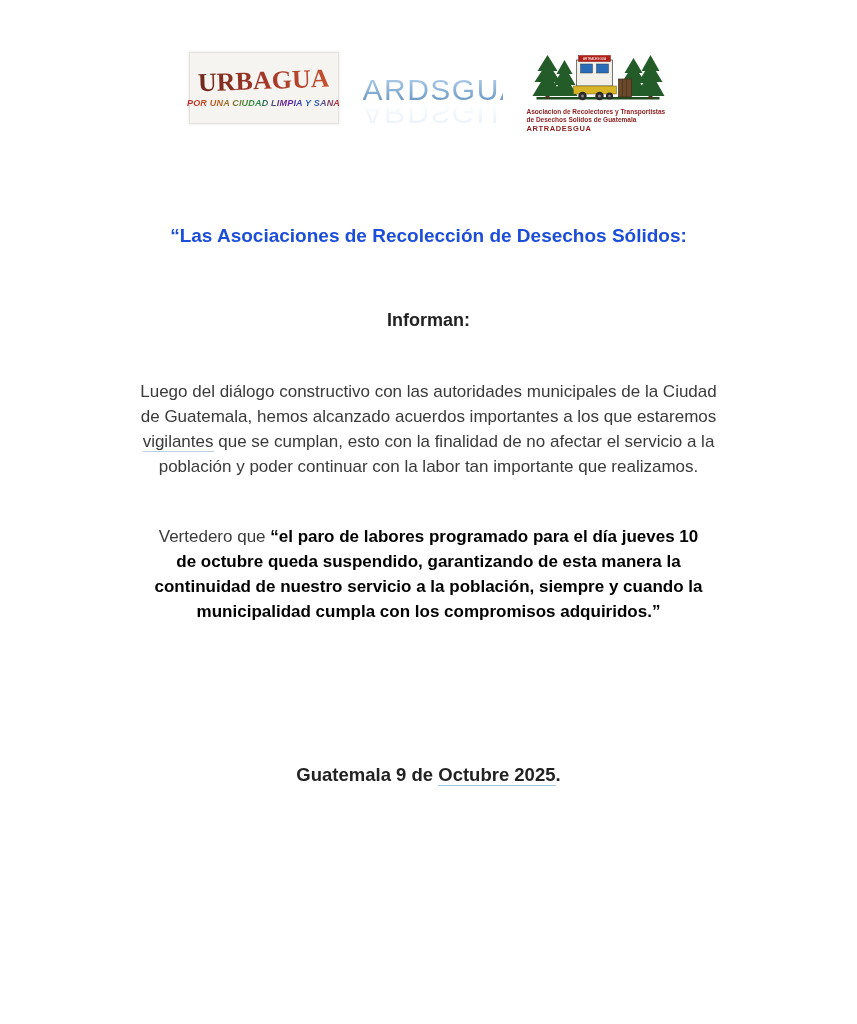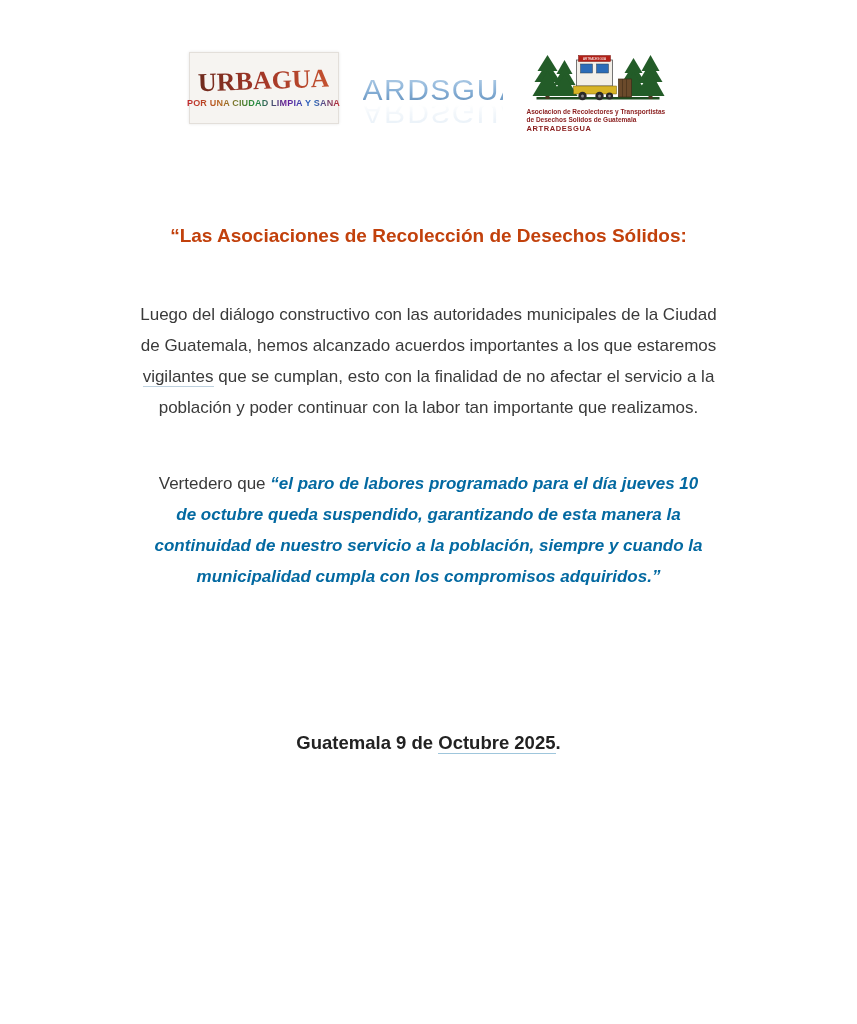--- a/index.html
+++ b/index.html
@@ -38,20 +38,21 @@
     transform: rotate(-2deg);
     letter-spacing: 0px;
   }
   .urbagua-tagline {
     margin-top: 4px;
     font-size: 9px;
     font-weight: bold;
     letter-spacing: 0.2px;
     color: #b03a2e;
     white-space: nowrap;
+    font-style: italic;
   }
   @supports ((-webkit-background-clip: text) or (background-clip: text)) {
     .urbagua-name {
       background: linear-gradient(90deg, #6e2a1d 0%, #a03527 45%, #c4512f 100%);
       -webkit-background-clip: text; background-clip: text;
       color: transparent;
     }
     .urbagua-tagline {
       background: linear-gradient(90deg, #c0272d 0%, #b5651d 22%, #1e8e3e 45%, #6a1b9a 65%, #1565c0 82%, #c0272d 100%);
       -webkit-background-clip: text; background-clip: text;
@@ -104,38 +105,38 @@
     letter-spacing: 0.6px;
   }
 
   
   .content { width: 585px; margin: 0 auto; text-align: center; }
   .title {
     margin: 88px 0 0 0;
     font-size: 19px;
     line-height: 30px;
     font-weight: bold;
-    color: #c2410c;
+    color: #1d4ed8;
   }
   .tline { display: block; }
   .subheading {
     margin: 58px 0 0 0;
     font-size: 18px;
     line-height: 22px;
     font-weight: bold;
     color: #222222;
   }
   .para {
     margin: 48px 0 0 0;
     font-size: 17px;
-    line-height: 31px;
+    line-height: 25px;
     color: #3a3a3a;
   }
   .para2 { margin-top: 45px; width: 560px; margin-left: auto; margin-right: auto; }
-  .para2 strong { color: #0369a1; font-style: italic; }
+  .para2 strong { color: #000000; }
   .para3 { margin-top: 45px; }
   .dateline {
     margin: 140px 0 0 0;
     font-size: 18.5px;
     font-weight: bold;
     color: #222222;
   }
   .u-red  { border-bottom: 2px solid #cf8a7a; padding-bottom: 0px; }
   .u-blue { border-bottom: 1.5px solid #bcd0de; }
   .u-blue2{ border-bottom: 1.5px solid #9fc6dc; }
@@ -211,20 +212,21 @@
     </div>
 
   </header>
 
   <main class="content">
 
     <h1 class="title">
       <span class="tline">“Las Asociaciones de Recolección de Desechos Sólidos:</span>
     </h1>
 
+    <p class="subheading">Informan:</p>
 
     <p class="para"><span>Luego del diálogo constructivo con las autoridades municipales de la Ciudad de Guatemala, hemos alcanzado acuerdos importantes a los que estaremos </span><span class="u-blue">vigilantes</span><span> que se cumplan, esto con la finalidad de no afectar el servicio a la población y poder continuar con la labor tan importante que realizamos.</span></p>
 
     <p class="para para2"><span>Vertedero que </span><strong>“el paro de labores programado para el día jueves 10 de octubre queda suspendido, garantizando de esta manera la continuidad de nuestro servicio a la población, siempre y cuando la municipalidad cumpla con los compromisos adquiridos.”</strong></p>
 
 
     <p class="dateline"><span>Guatemala 9 de </span><span class="u-blue2">Octubre 2025</span><span>.</span></p>
 
   </main>
 

